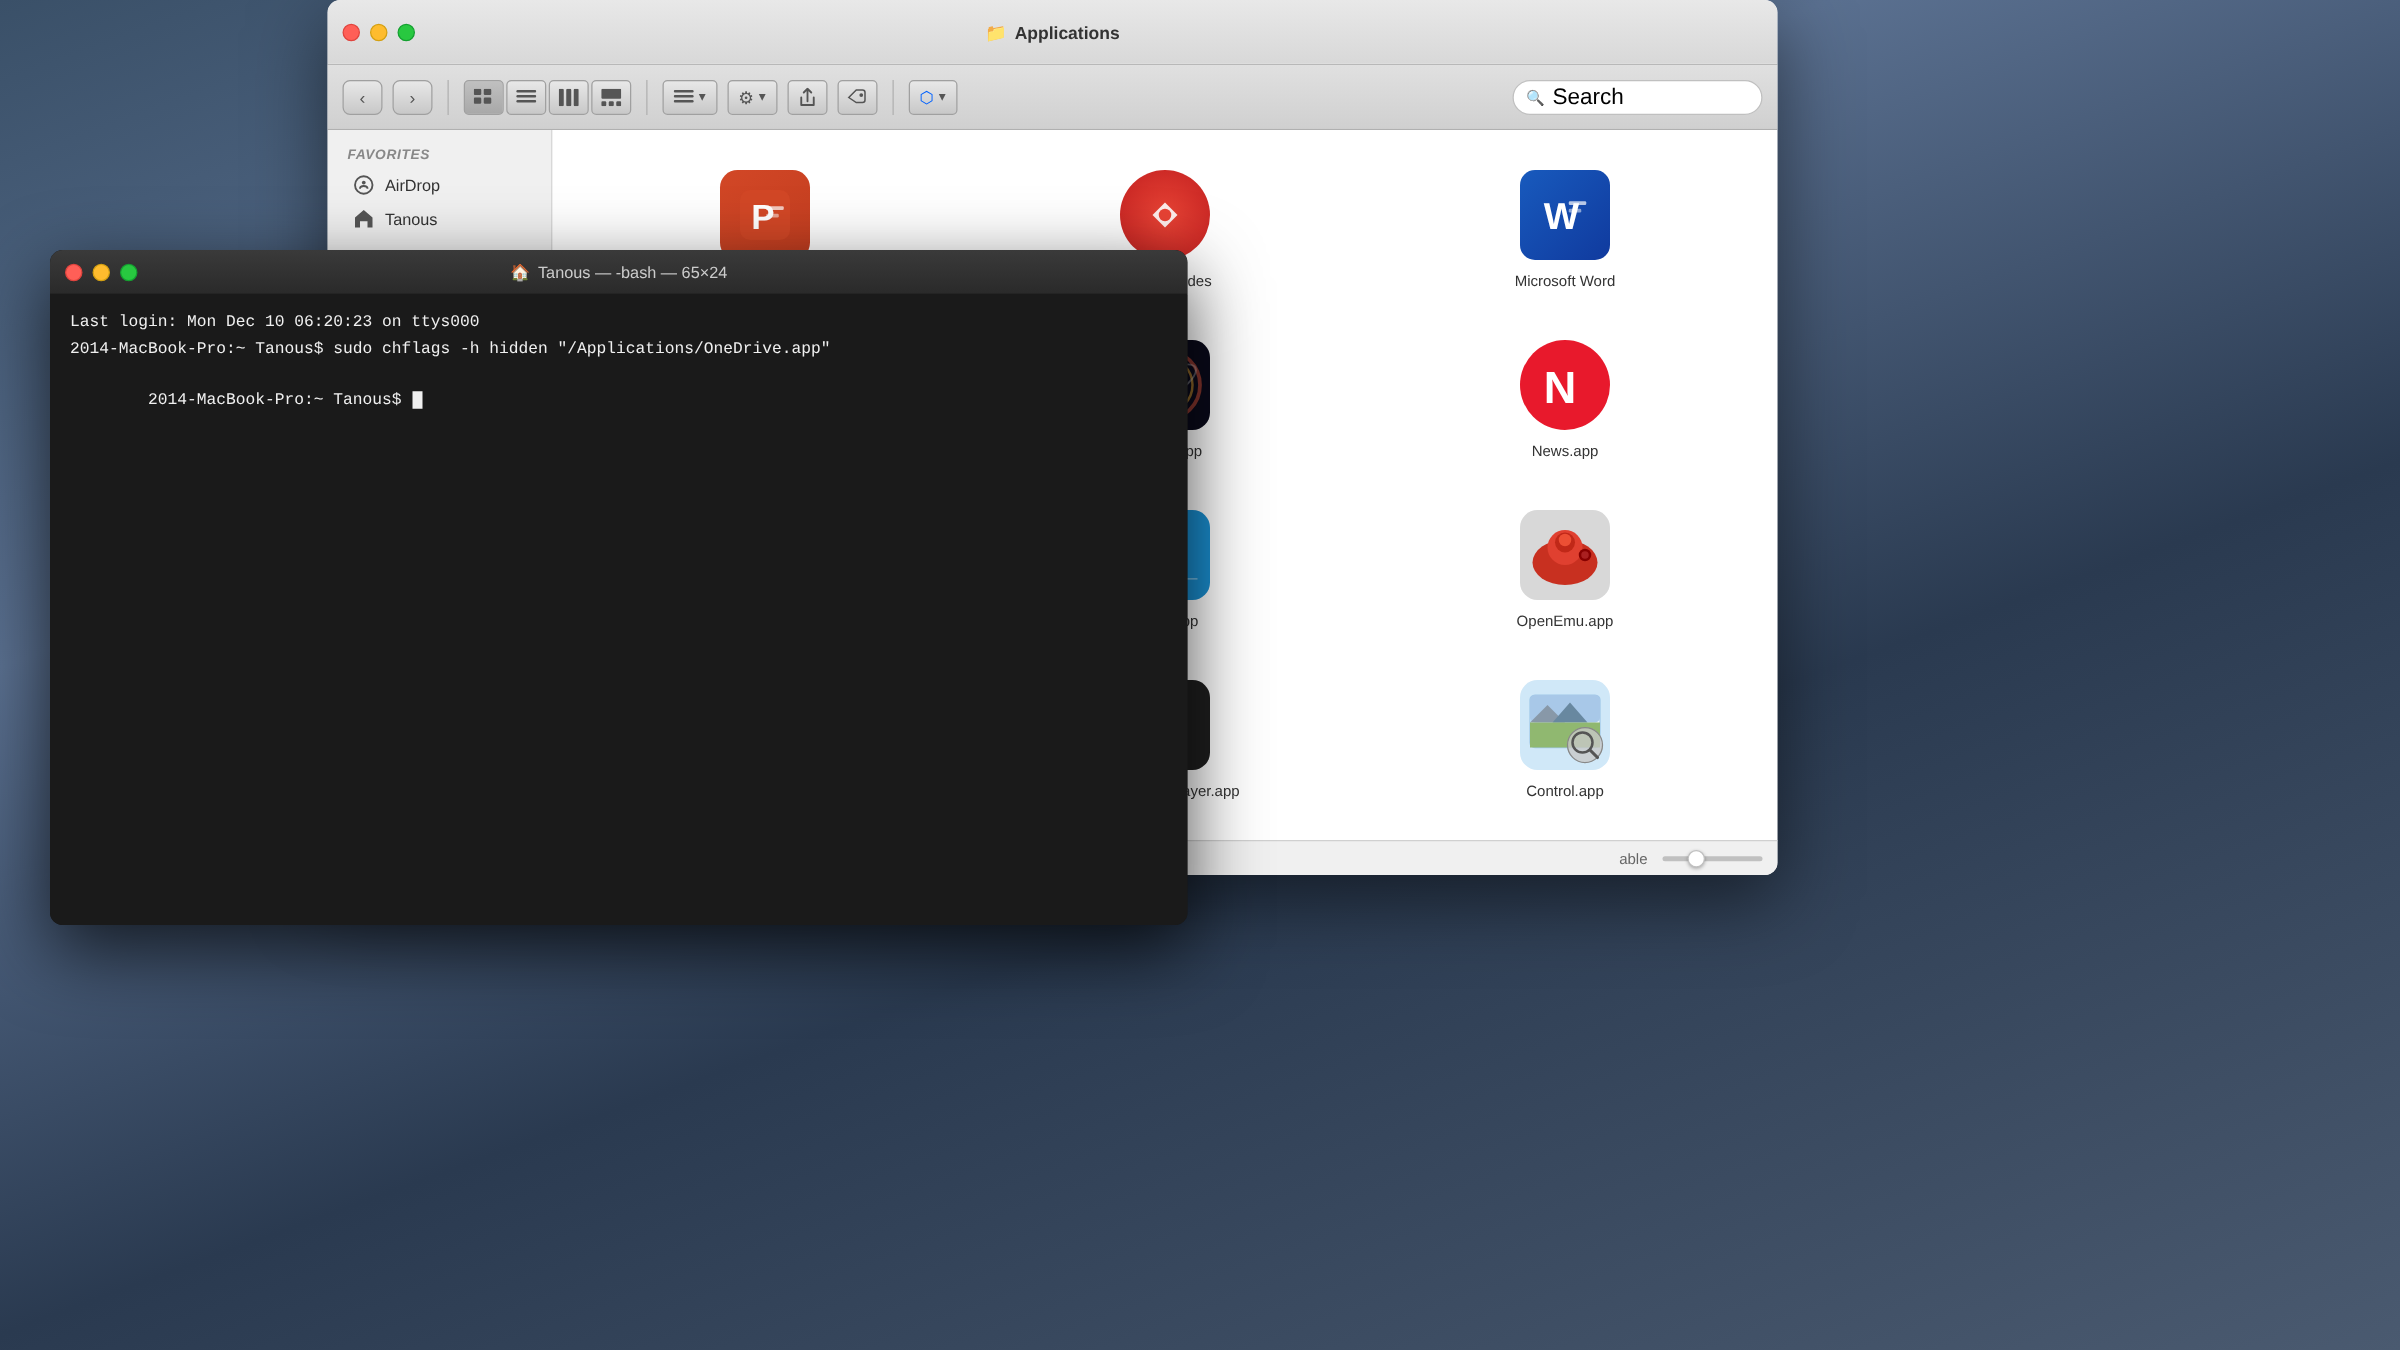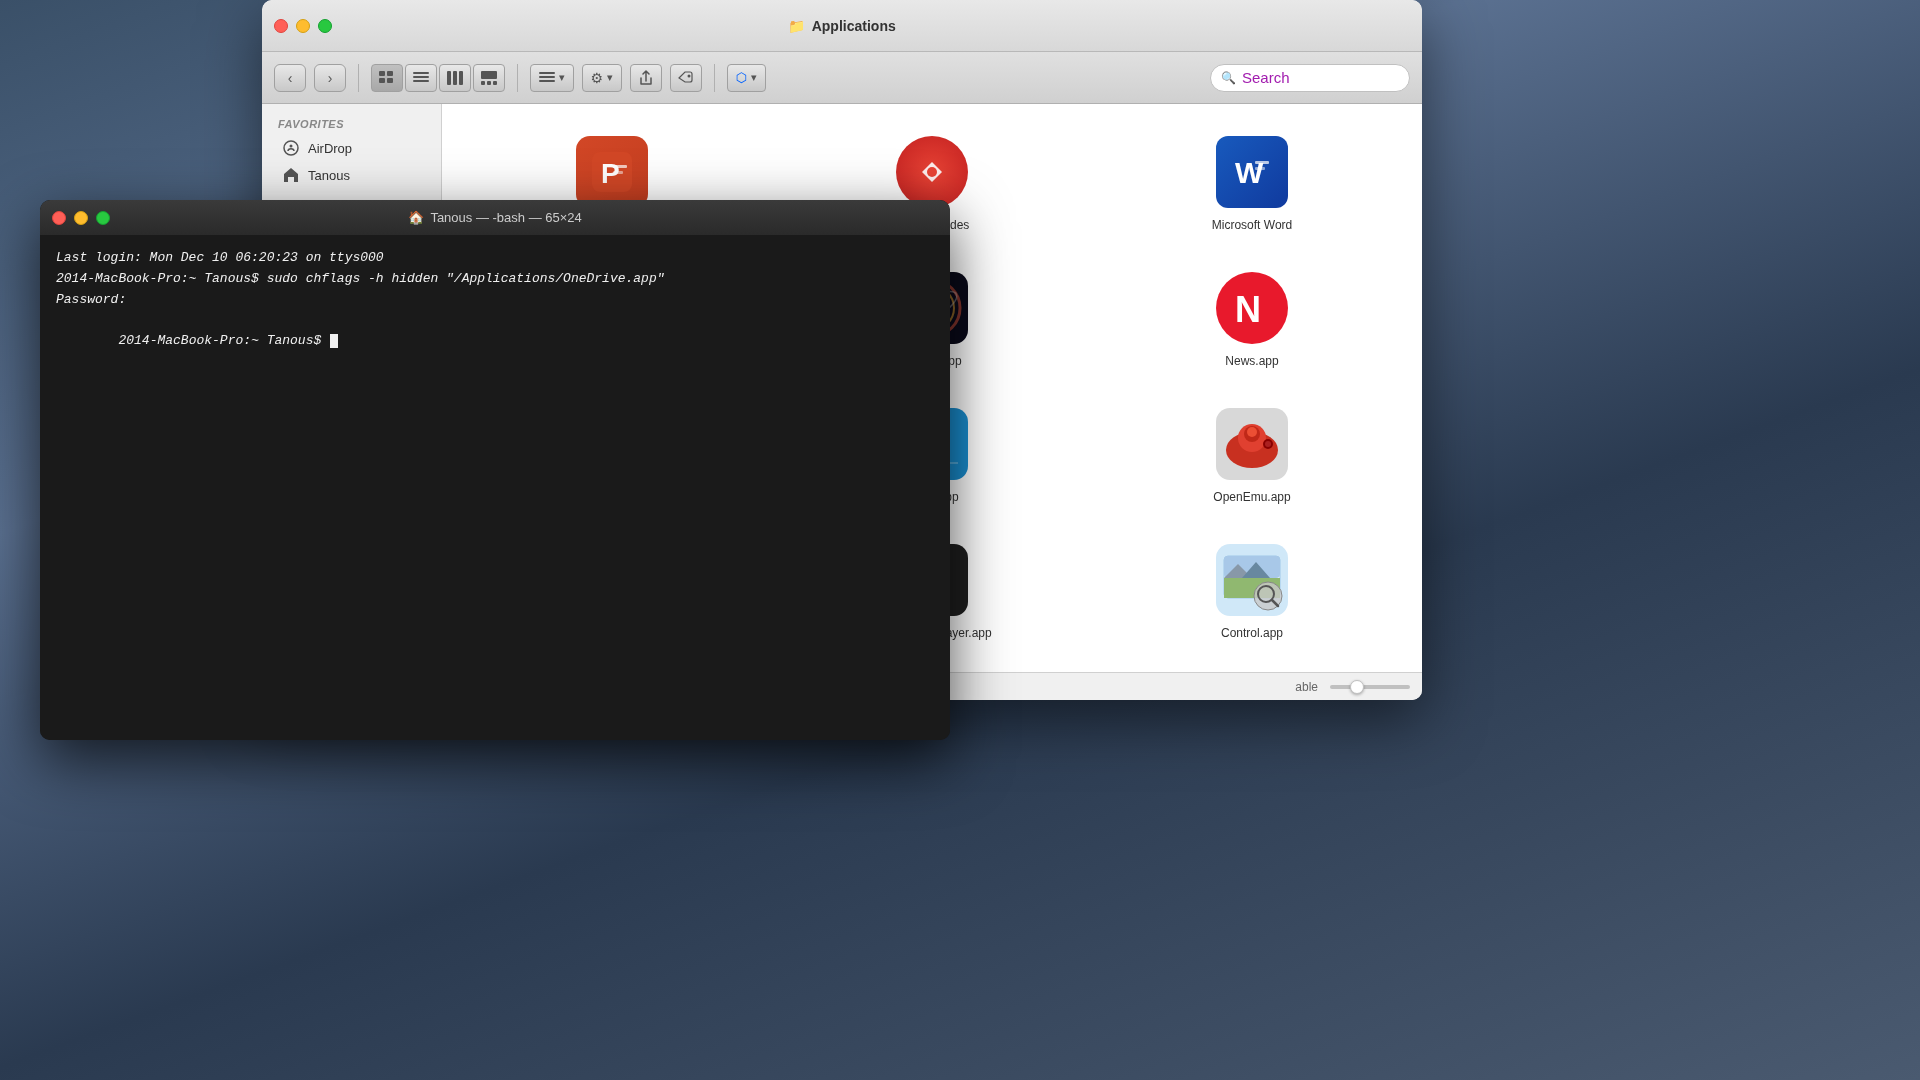--- a/index.html
+++ b/index.html
@@ -132,22 +132,22 @@
       border-radius: 14px;
       display: flex;
       align-items: center;
       padding: 0 10px;
       gap: 6px;
     }
 
     .search-icon-sm { color: #999; font-size: 12px; }
 
     .search-input-text {
-      font-size: 15px;
-      color: #a21caf;
+      font-size: 18px;
+      color: #000000;
       flex: 1;
     }
 
     .finder-body {
       display: flex;
       flex: 1;
       overflow: hidden;
     }
 
     .finder-sidebar {
@@ -318,21 +318,20 @@
       padding: 12px 16px;
       font-family: "Menlo", "Monaco", "Courier New", monospace;
       font-size: 13px;
       color: #f0f0f0;
       line-height: 1.6;
       overflow: hidden;
     }
 
     .terminal-line {
       white-space: pre;
-      font-style: italic;
     }
 
     .cursor {
       display: inline-block;
       width: 8px;
       height: 14px;
       background: #f0f0f0;
       vertical-align: text-bottom;
       margin-left: 1px;
     }
@@ -643,20 +642,19 @@
       </div>
       <div class="terminal-title">
         <span>🏠</span>
         <span>Tanous — -bash — 65×24</span>
       </div>
     </div>
 
     <div class="terminal-body">
       <div class="terminal-line">Last login: Mon Dec 10 06:20:23 on ttys000</div>
       <div class="terminal-line">2014-MacBook-Pro:~ Tanous$ sudo chflags -h hidden "/Applications/OneDrive.app"</div>
-      <div class="terminal-line">Password:</div>
       <div class="terminal-line">
         <span>2014-MacBook-Pro:~ Tanous$ </span><span class="cursor"></span>
       </div>
     </div>
   </div>
 
 </div>
 
 </body></html>

